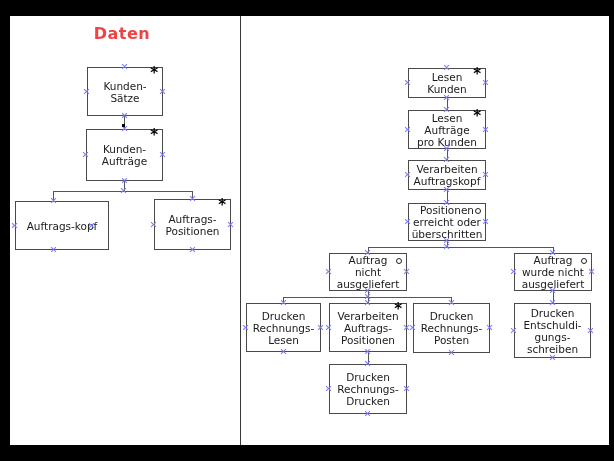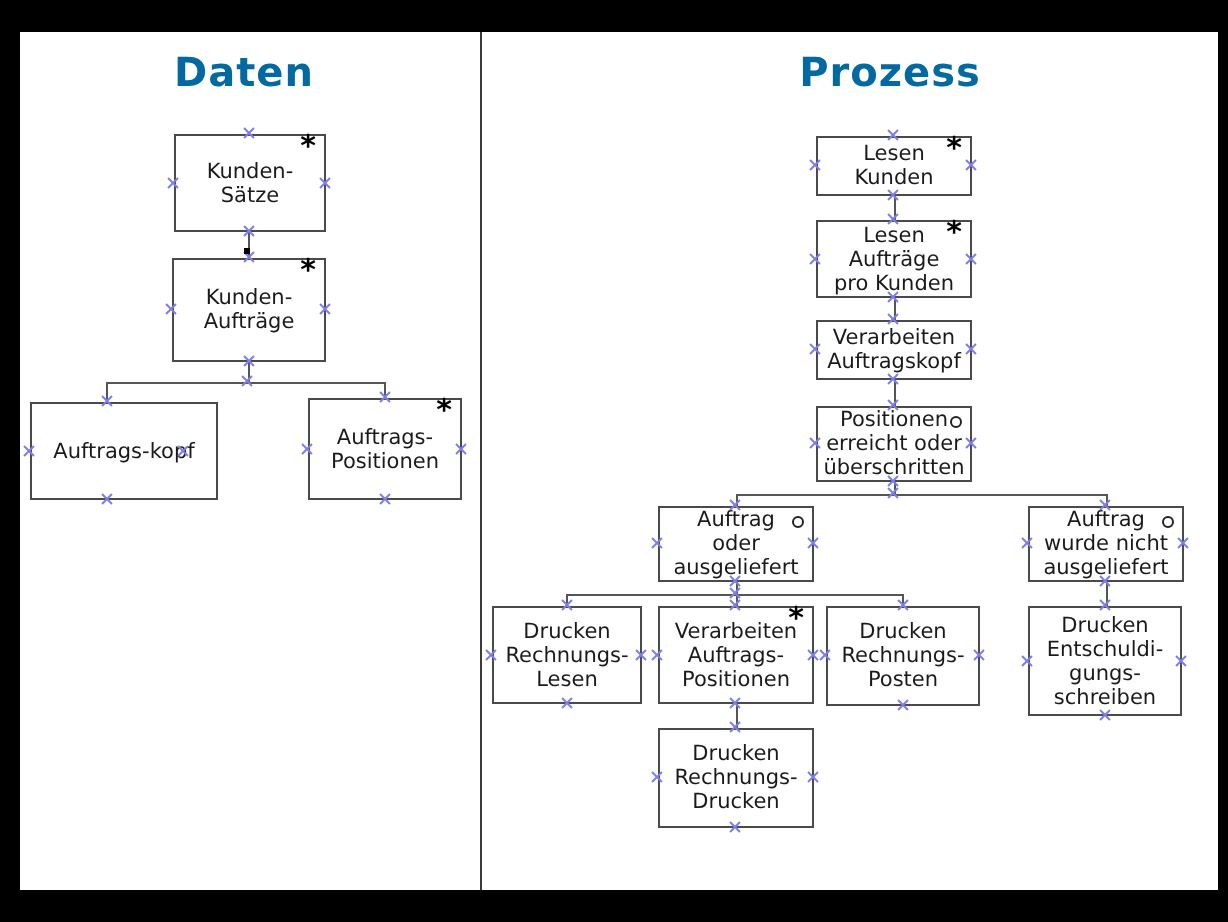--- a/index.html
+++ b/index.html
@@ -5,21 +5,21 @@
   html,body{margin:0;padding:0;}
   body{
     width:614px;height:461px;overflow:hidden;position:relative;
     background:#000;
     font-family:"DejaVu Sans","Liberation Sans",sans-serif;
   }
   .paper{position:absolute;background:#fff;}
   .divider{position:absolute;top:0;bottom:0;width:1px;background:#3a3a3a;}
   .panel-title{
     position:absolute;transform:translateX(-50%);
-    font-size:20px;font-weight:bold;color:#0369a1;white-space:nowrap;
+    font-size:16px;font-weight:bold;color:#ef4444;white-space:nowrap;
     letter-spacing:0.5px;
   }
   .box{
     position:absolute;box-sizing:border-box;
     border:1px solid #4a4a4a;background:#fff;
     display:flex;flex-direction:column;justify-content:center;align-items:center;
     font-size:10.5px;line-height:12px;color:#1a1a1a;text-align:center;
   }
   .box .line{display:block;white-space:nowrap;}
   .marker-asterisk{
@@ -38,21 +38,20 @@
   .handle::before{transform:rotate(45deg);}
   .handle::after{transform:rotate(-45deg);}
   .blacksq{position:absolute;width:3px;height:3px;margin-left:-2px;margin-top:-2px;background:#000;}
 </style>
 </head>
 <body>
 
 <div class="paper" id="paper" style="left: 10px; top: 16px; width: 599px; height: 429px; background: rgb(255, 255, 255);">
   <div class="divider" id="divider" style="left: 230px;"></div>
   <div class="panel-title" id="title-daten" style="left: 112px; top: 8px;">Daten</div>
-  <div class="panel-title" id="title-prozess" style="left: 435px; top: 8px;">Prozess</div>
   <div id="diagram">
       <div class="seg" style="left: 114px; top: 100px; width: 1px; height: 14px;"></div>
       <div class="seg" style="left: 114px; top: 165px; width: 1px; height: 11px;"></div>
       <div class="seg" style="left: 43px; top: 175px; width: 140px; height: 1px;"></div>
       <div class="seg" style="left: 43px; top: 175px; width: 1px; height: 11px;"></div>
       <div class="seg" style="left: 182px; top: 175px; width: 1px; height: 9px;"></div>
       <div class="seg" style="left: 437px; top: 82px; width: 1px; height: 13px;"></div>
       <div class="seg" style="left: 437px; top: 133px; width: 1px; height: 12px;"></div>
       <div class="seg" style="left: 437px; top: 174px; width: 1px; height: 14px;"></div>
       <div class="seg" style="left: 437px; top: 225px; width: 1px; height: 7px;"></div>
@@ -132,21 +131,21 @@
         <span class="line">erreicht oder</span>
         <span class="line">überschritten</span>
         <div class="marker-circle"></div>
       </div>
       <div class="handle" style="left: 437px; top: 187px;"></div>
       <div class="handle" style="left: 437px; top: 225px;"></div>
       <div class="handle" style="left: 398px; top: 206px;"></div>
       <div class="handle" style="left: 476px; top: 206px;"></div>
       <div class="box" style="left: 319px; top: 237px; width: 78px; height: 38px;">
         <span class="line">Auftrag</span>
-        <span class="line">oder</span>
+        <span class="line">nicht</span>
         <span class="line">ausgeliefert</span>
         <div class="marker-circle"></div>
       </div>
       <div class="handle" style="left: 358px; top: 237px;"></div>
       <div class="handle" style="left: 358px; top: 275px;"></div>
       <div class="handle" style="left: 319px; top: 256px;"></div>
       <div class="handle" style="left: 397px; top: 256px;"></div>
       <div class="box" style="left: 504px; top: 237px; width: 78px; height: 38px;">
         <span class="line">Auftrag</span>
         <span class="line">wurde nicht</span>

